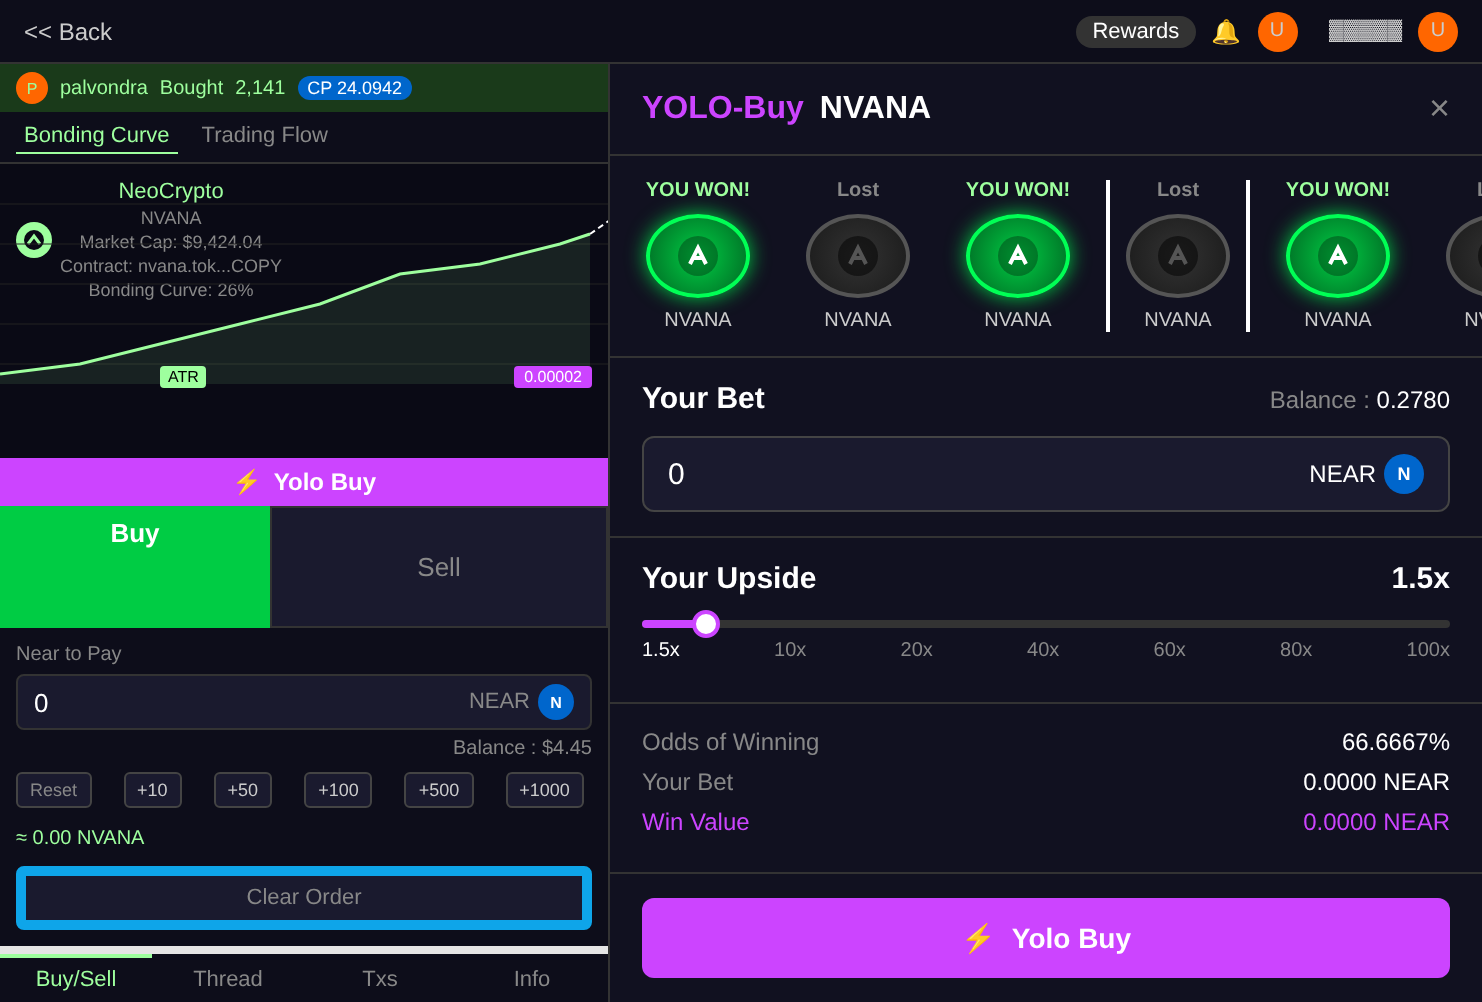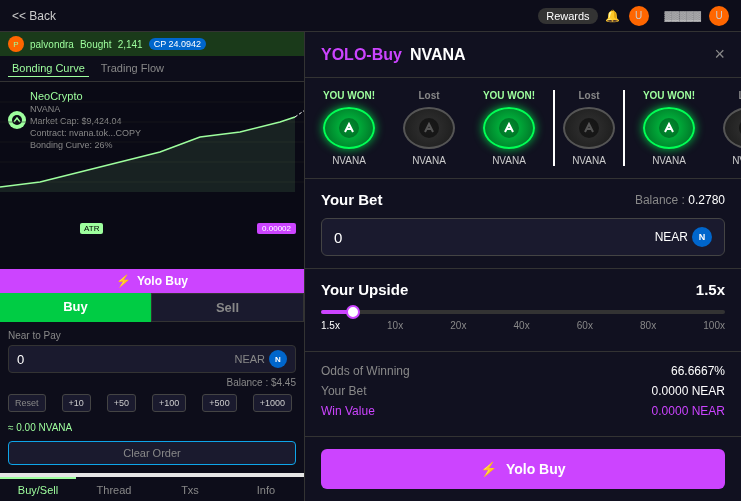--- a/index.html
+++ b/index.html
@@ -106,21 +106,21 @@
       background: #0a0a15;
       position: relative;
       overflow: hidden;
     }
 
     .stock-label {
       position: absolute;
       top: 8px; left: 8px;
       font-size: 11px;
       color: #9eff9e;
-      display: flex; align-items: center; gap: 4px;
+      display: flex; align-items: center; gap: 4px; text-align: center;
     }
     .stock-icon {
       width: 18px; height: 18px;
       background: #9eff9e;
       border-radius: 50%;
       display: flex; align-items: center; justify-content: center;
     }
     .stock-details { color: #888; font-size: 9px; margin-top: 2px; }
 
     .chart-svg-container {
@@ -167,26 +167,25 @@
       text-align: center;
       padding: 6px;
       font-weight: bold;
       font-size: 13px;
       cursor: pointer;
     }
     .sell-tab {
       background: #1a1a2e;
       flex: 1;
       text-align: center;
-      padding: 6px;
+      padding: 22px;
       font-size: 13px;
       color: #888;
       cursor: pointer;
       border: 1px solid #333;
-      font-weight: bold;
     }
 
     .trade-inputs {
       padding: 8px;
       background: #0d0d1a;
     }
     .near-to-pay-label { font-size: 10px; color: #888; margin-bottom: 4px; }
     .near-input-row {
       display: flex;
       align-items: center;
@@ -225,21 +224,21 @@
       border-radius: 3px;
       cursor: pointer;
     }
     .preset-btn.reset { color: #888; }
 
     .token-output { font-size: 10px; color: #9eff9e; padding: 4px 0; }
 
     .clear-order-btn {
       width: 100%;
       background: #1a1a2e;
-      border: 1px solid #0ea5e9;
+      border: 5px solid #0ea5e9;
       color: #888;
       padding: 5px;
       border-radius: 4px;
       font-size: 11px;
       cursor: pointer;
       margin-top: 4px;
     }
 
     
     .bottom-nav {

